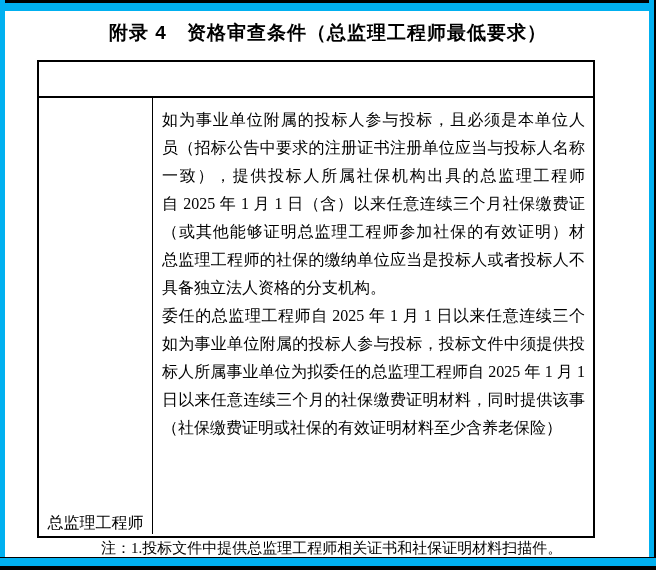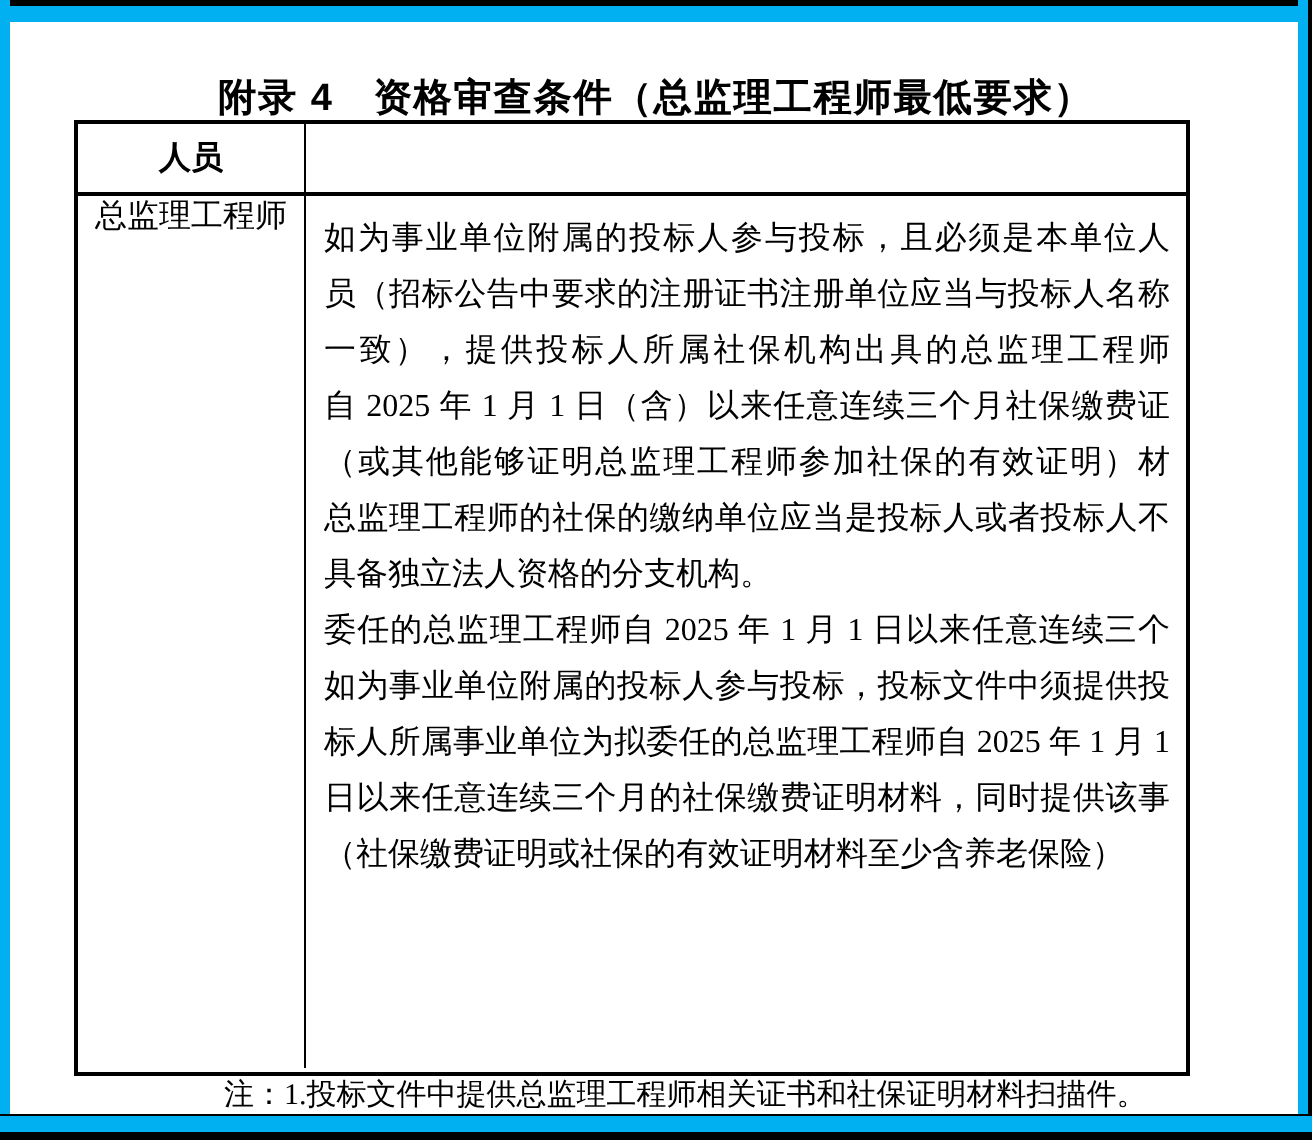--- a/index.html
+++ b/index.html
@@ -17,21 +17,21 @@
   .edge.top-cyan    { left:0; top:3px;   width:656px; height:8px; background:var(--frame,#00B0F0); }
   .edge.left-cyan   { left:0; top:0;     width:5px;   height:570px; background:var(--frame,#00B0F0); }
   .edge.right-cyan  { left:649px; top:0; width:5px;   height:570px; background:var(--frame,#00B0F0); }
   .edge.right-black { left:654px; top:0; width:2px;   height:570px; background:var(--ink,#000); }
   .edge.bot-line    { left:0; top:557px; width:656px; height:1px;  background:var(--ink,#000); }
   .edge.bot-cyan    { left:0; top:558px; width:656px; height:8px;  background:var(--frame,#00B0F0); }
   .edge.bot-black   { left:0; top:566px; width:656px; height:4px;  background:var(--ink,#000); }
 
   
   .doc-title {
-    position:absolute; left:0; top:36px; width:100%;
+    position:absolute; left:0; top:20px; width:100%;
     text-align:center;
     font-family:"Liberation Sans","DejaVu Sans",sans-serif;
     font-weight:bold; font-size:19px; letter-spacing:1px;
   }
 
   
   .qtable {
     position:absolute; left:37px; top:60px;
     width:558px; height:478px;
     border:2px solid var(--ink,#000);
@@ -40,54 +40,53 @@
   .thead { display:flex; height:36px; border-bottom:2px solid var(--ink,#000); }
   .th {
     display:flex; align-items:center; justify-content:center;
     font-family:"Liberation Sans","DejaVu Sans",sans-serif;
     font-weight:bold; font-size:16px;
   }
   .cw1 { width:114px; border-right:1px solid var(--ink,#000); }
   .cw2 { flex:1; }
   .tbody { display:flex; height:436px; }
   .td-person {
-    display:flex; align-items:flex-start; justify-content:center;
+    display:flex; align-items:flex-end; justify-content:center;
     font-size:16px;
   }
   .td-req { padding:8px 8px 0 9px; }
   .line {
     height:28px; line-height:28px; font-size:16px;
     overflow:hidden;
   }
   .line.j { text-align:justify; text-align-last:justify; }
   .u { text-underline-offset:3px; }
 
   
   .note {
-    position:absolute; left:112px; top:540px;
+    position:absolute; left:101px; top:540px;
     font-size:15px; line-height:17px;
   }
 </style>
 </head>
 <body>
 
 <div class="edge top-black"></div>
 <div class="edge top-cyan"></div>
 <div class="edge left-cyan"></div>
 <div class="edge right-cyan"></div>
 <div class="edge right-black"></div>
 <div class="edge bot-line"></div>
 <div class="edge bot-cyan"></div>
 <div class="edge bot-black"></div>
 
 <div class="doc-title">附录 4　资格审查条件（总监理工程师最低要求）</div>
 
 <div class="qtable">
   <div class="thead">
-    <div class="th cw1">人员</div>
   </div>
   <div class="tbody">
     <div class="td-person cw1">
       <span>总监理工程师</span>
     </div>
     <div class="td-req cw2" id="req-cell">
         <div class="line j"><span>如为事业单位附属的投标人参与投标，且必须是本单位人</span></div>
         <div class="line j"><span>员（招标公告中要求的注册证书注册单位应当与投标人名称</span></div>
         <div class="line j"><span>一致），提供投标人所属社保机构出具的总监理工程师</span></div>
         <div class="line j"><span class="u">自 2025 年 1 月 1 日（含）以来任意连续三个月</span><span>社保缴费证明</span></div>

